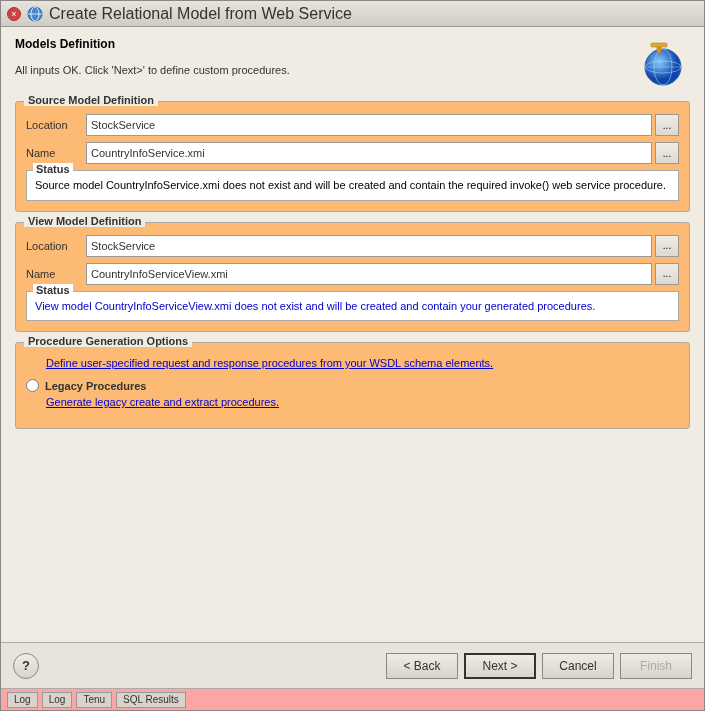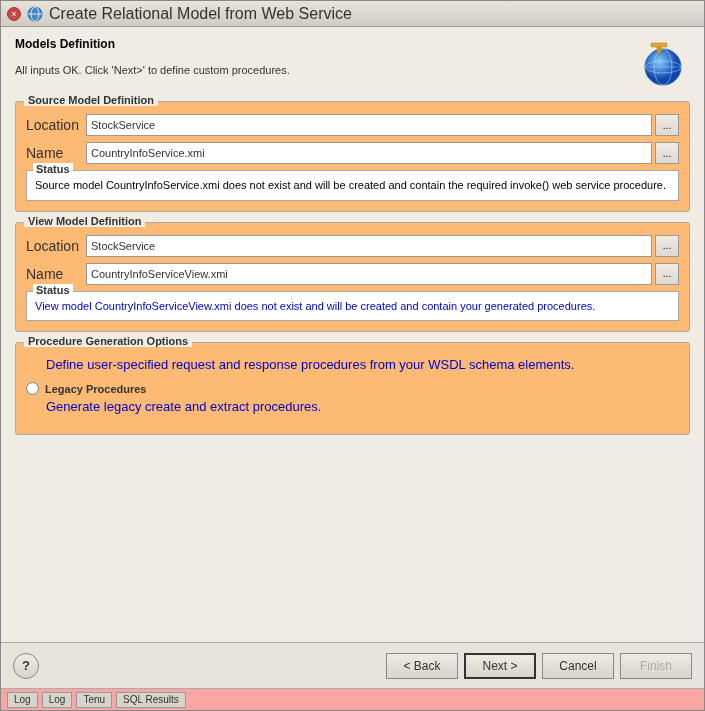--- a/index.html
+++ b/index.html
@@ -113,21 +113,21 @@
 
     .field-row {
       display: flex;
       align-items: center;
       margin-bottom: 6px;
       margin-top: 4px;
     }
 
     .field-label {
       width: 60px;
-      font-size: 14px;
+      font-size: 11px;
       color: #333;
       flex-shrink: 0;
     }
 
     .field-input {
       flex: 1;
       height: 22px;
       border: 1px solid #999;
       background: #fff;
       padding: 2px 4px;
@@ -189,24 +189,25 @@
       margin-right: 6px;
     }
 
     .radio-label {
       font-size: 11px;
       color: #333;
       font-weight: bold;
     }
 
     .option-desc {
-      font-size: 13px;
+      font-size: 11px;
       color: #0000cc;
       margin-left: 20px;
       margin-bottom: 10px;
+      text-decoration: underline;
     }
 
     .bottom-bar {
       border-top: 1px solid #aaa;
       background: #e8e4dc;
       height: 46px;
       display: flex;
       align-items: center;
       justify-content: space-between;
       padding: 0 12px;

